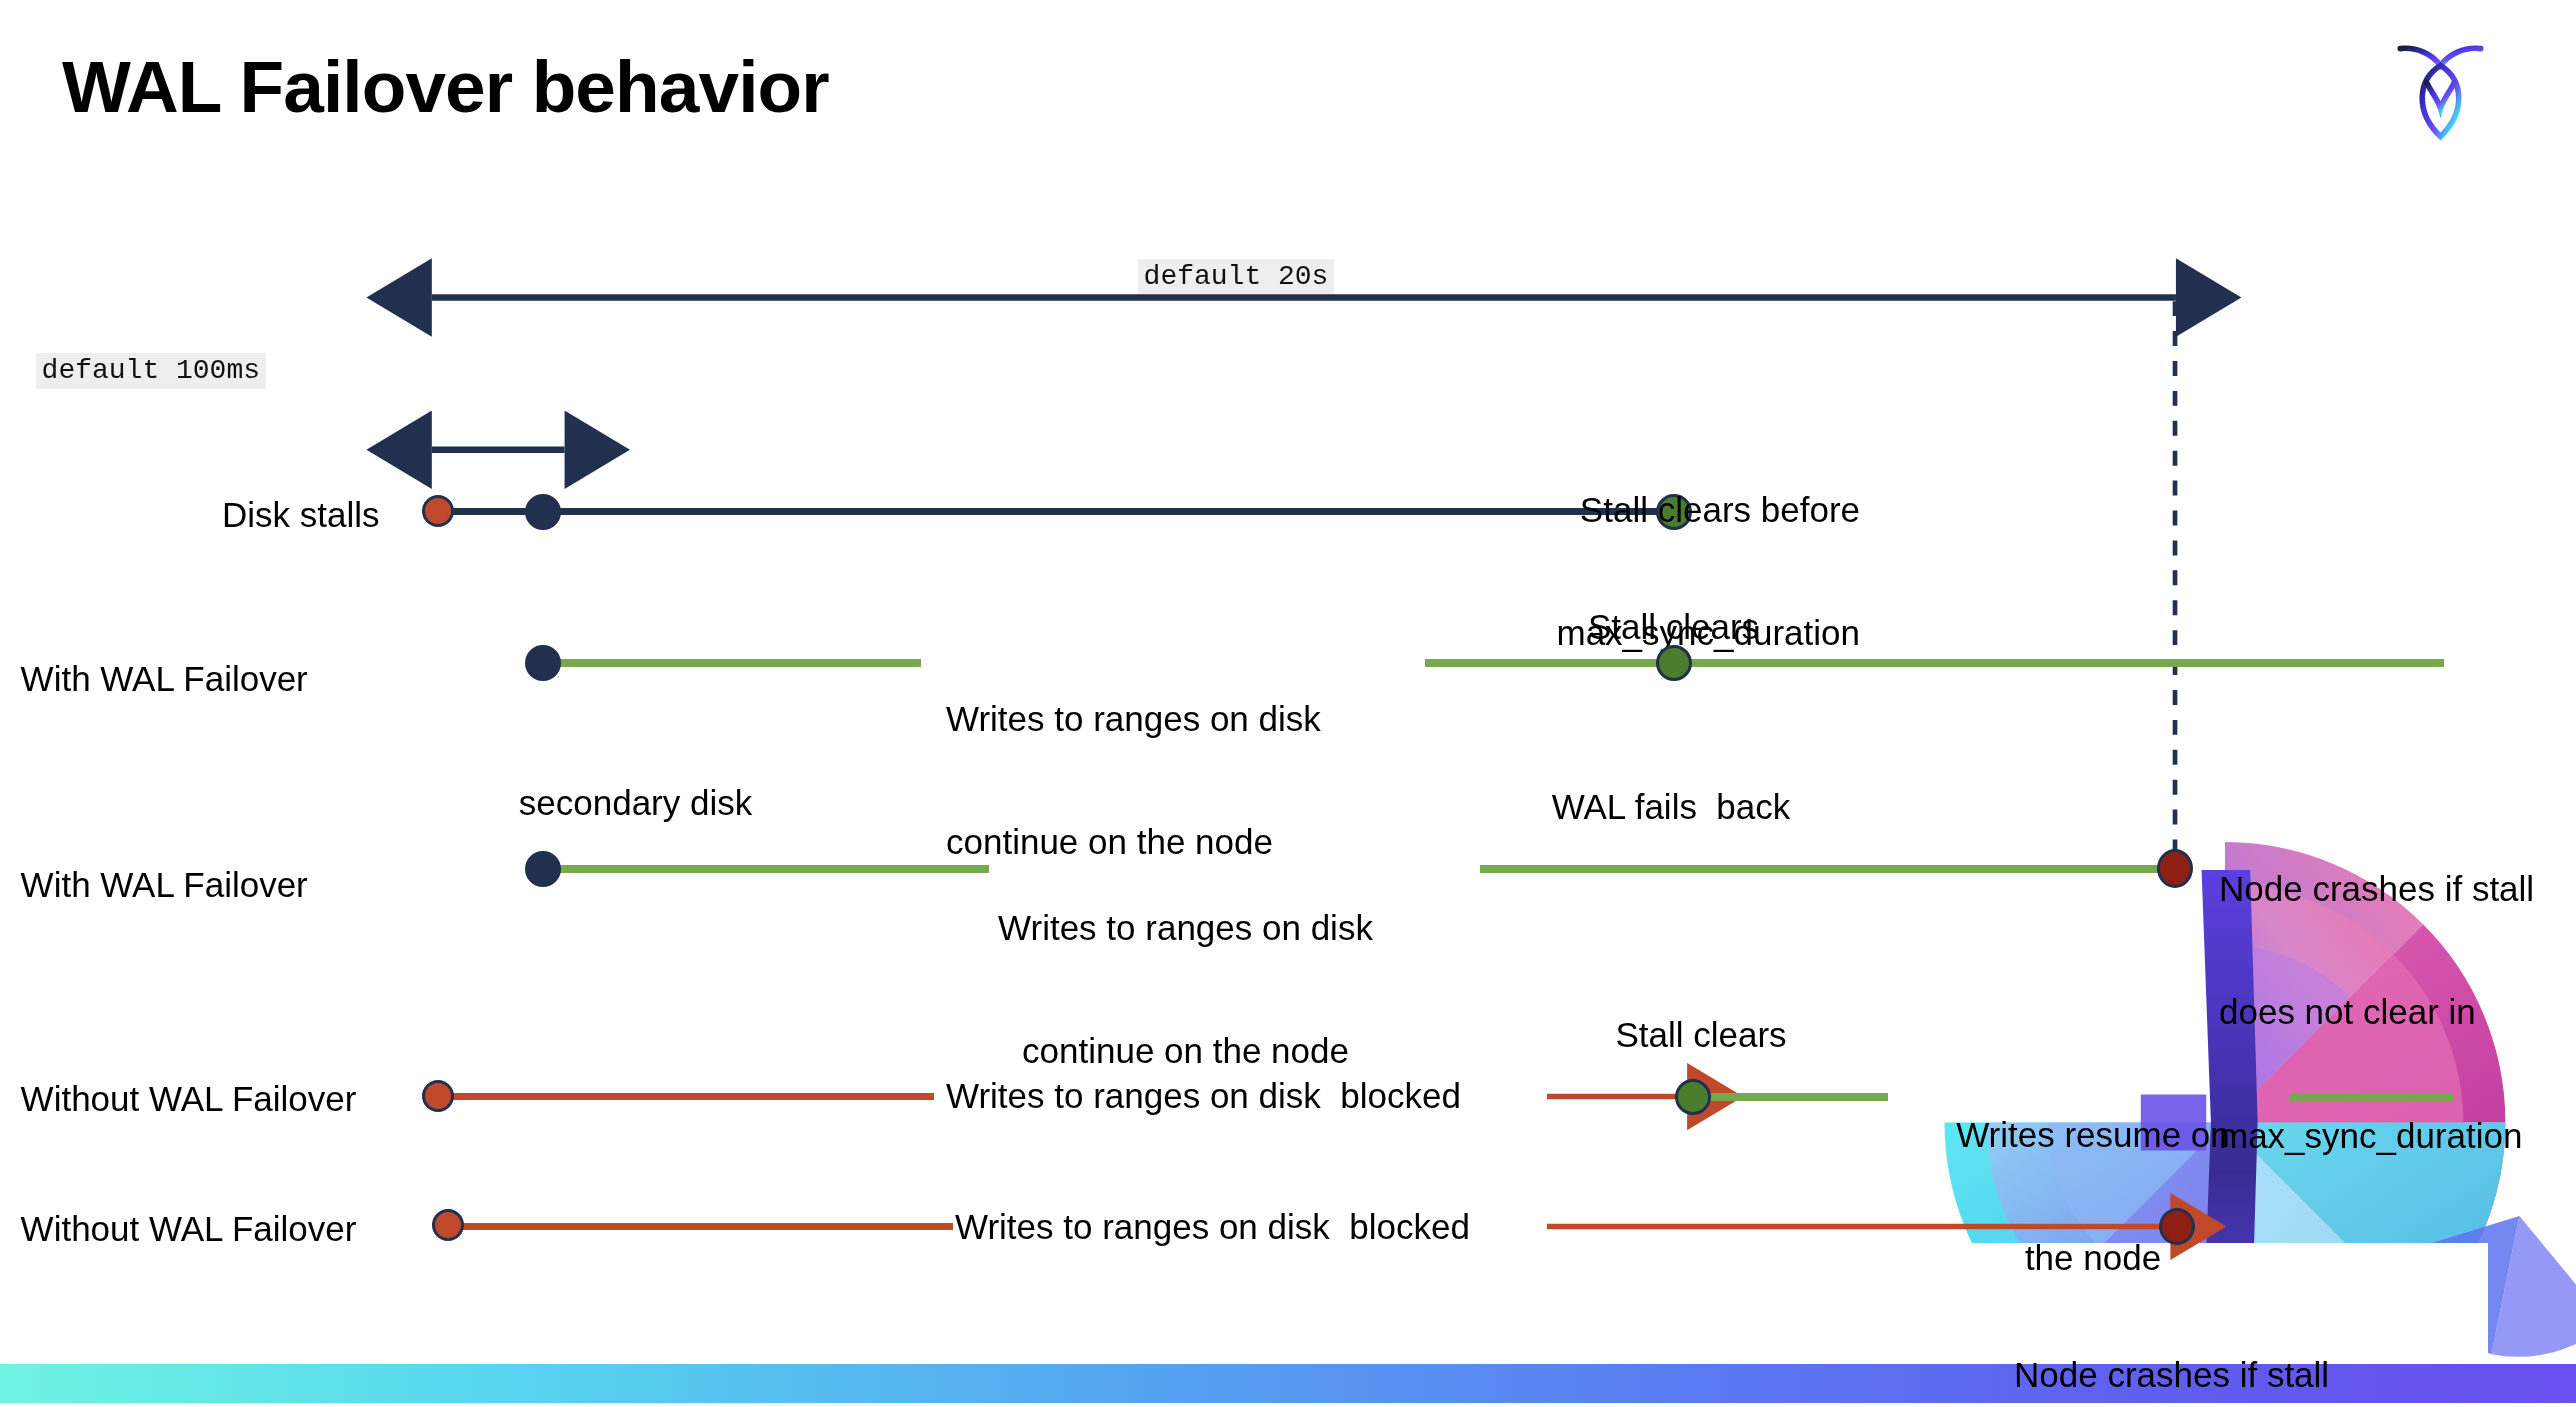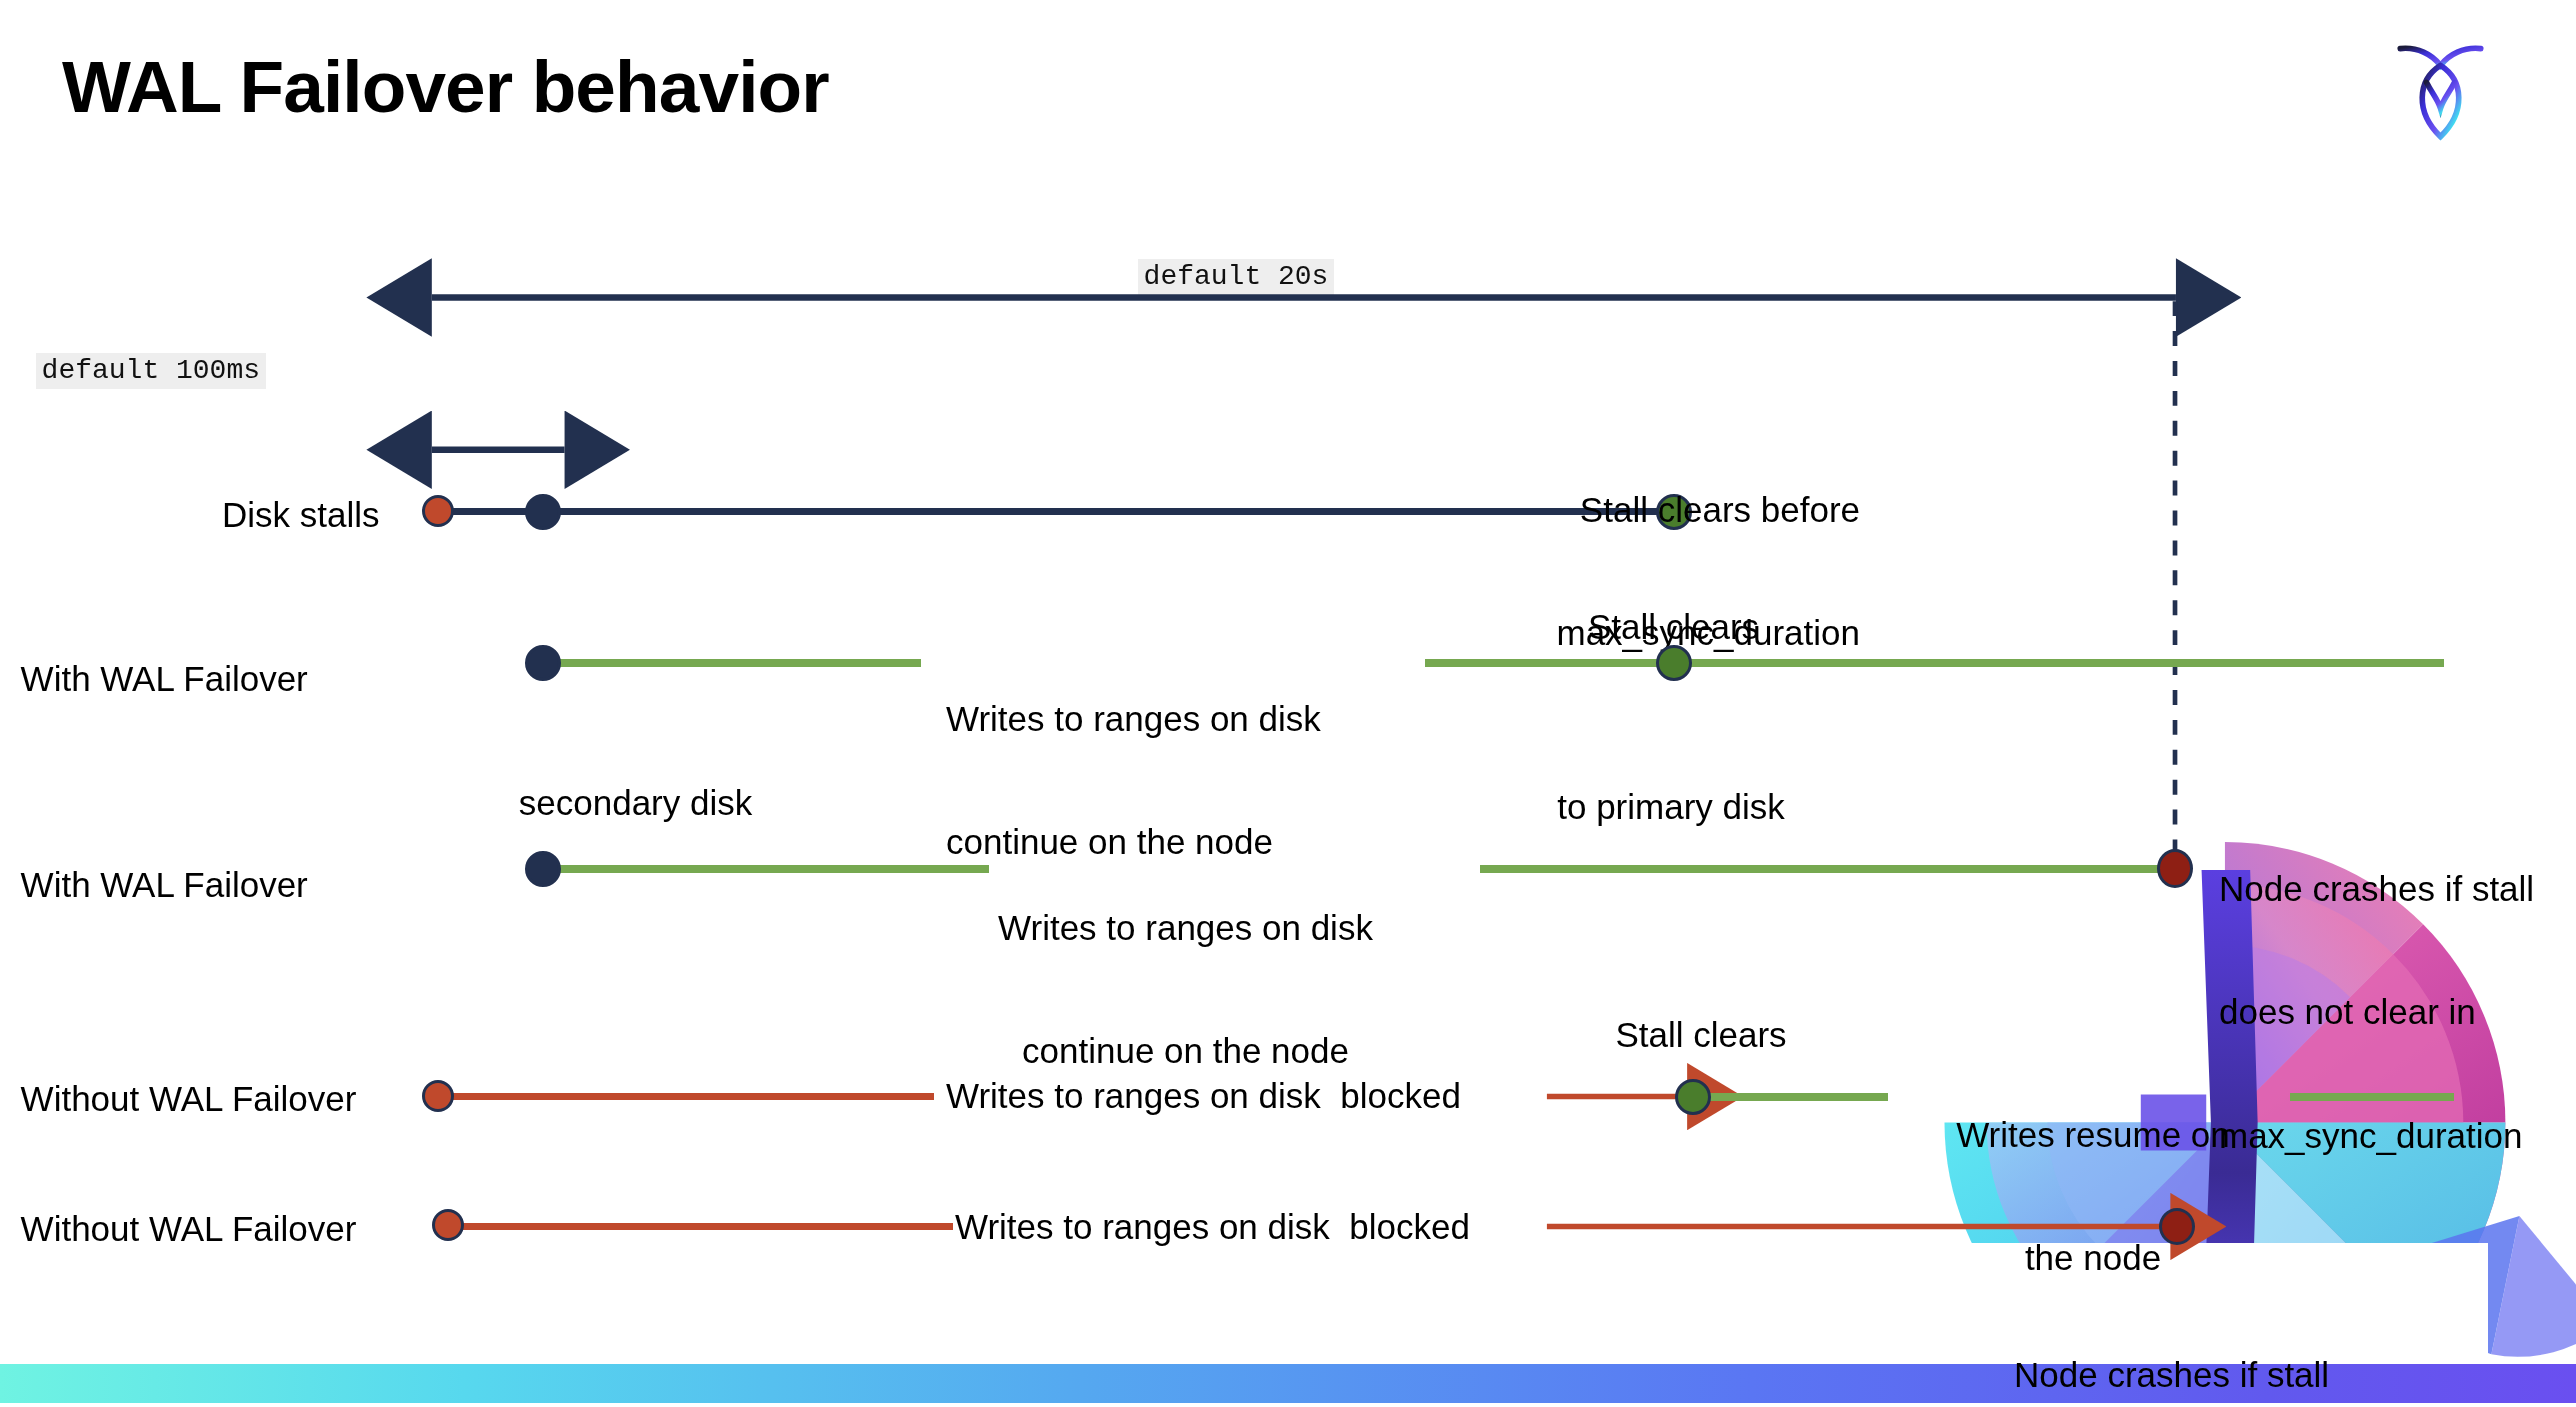--- a/index.html
+++ b/index.html
@@ -224,21 +224,21 @@
   </div>
 
   <div class="txt ann l" style="left:946px;top:615px;width:467px;">
     <div>Writes to ranges on disk</div>
     <div>continue on the node</div>
   </div>
 
   <div class="txt ann c" style="left:1496px;top:606px;width:355px;">Stall clears</div>
 
   <div class="txt ann c" style="left:1484px;top:703px;width:374px;">
-    <div>to primary disk</div>
+    <div>WAL fails  back</div>
   </div>
 
   <div class="txt lbl" style="left:20.6px;top:865px;">With WAL Failover</div>
   <div class="line green-line" style="left:542px;top:865px;width:447px;height:8.4px;"></div>
   <div class="line green-line" style="left:1480px;top:865px;width:696px;height:8.4px;"></div>
   <div class="dot dot-navy" style="left:525px;top:851px;width:36px;height:36px;"></div>
   <div class="dot dot-dark" style="left:2157px;top:849px;width:36px;height:39px;"></div>
 
   <div class="txt ann c" style="left:952px;top:824px;width:467px;">
     <div>Writes to ranges on disk</div>

